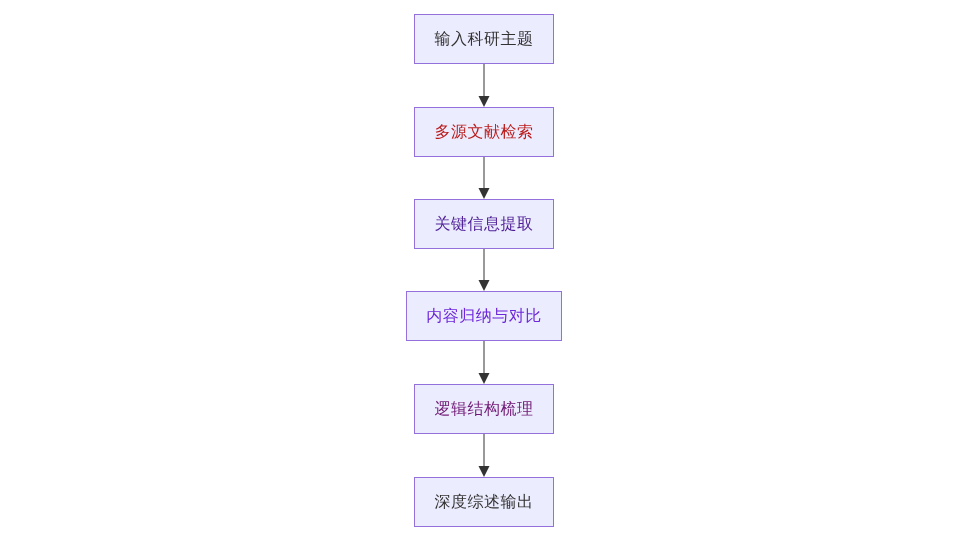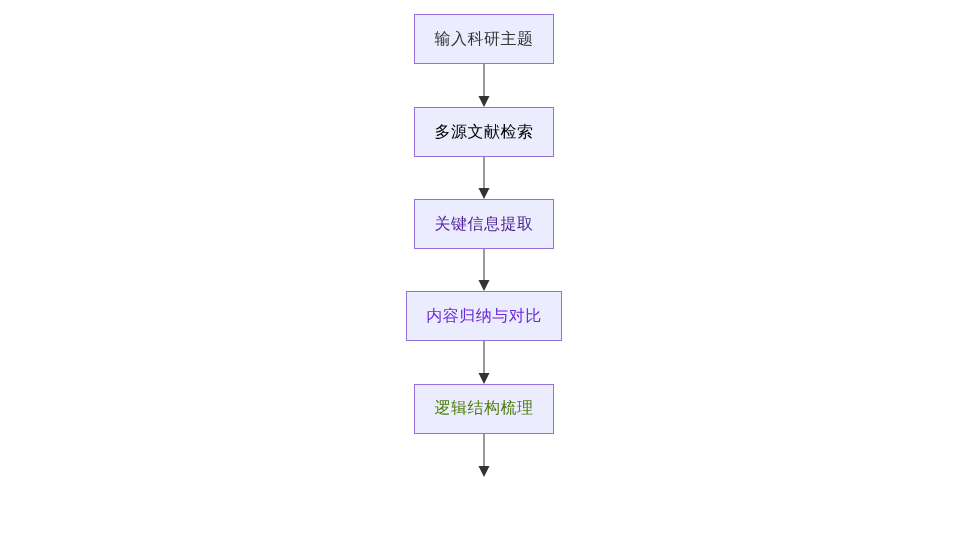--- a/index.html
+++ b/index.html
@@ -97,29 +97,32 @@
       <polygon class="edge-head" points="484,477 478.5,466 489.5,466" fill="#333333"></polygon>
     </g>
 
   </svg>
 
   <div class="flow-node" id="node-n1" style="left: 414px; top: 14px; width: 140px; height: 50px; background: rgb(236, 236, 255); border-color: rgb(147, 112, 219);">
     <span class="flow-node-label" style="color: rgb(51, 51, 51);">输入科研主题</span>
   </div>
 
   <div class="flow-node" id="node-n2" style="left: 414px; top: 107px; width: 140px; height: 50px; background: rgb(236, 236, 255); border-color: rgb(147, 112, 219);">
-    <span class="flow-node-label" style="color: #000000;">多源文献检索</span>
+    <span class="flow-node-label" style="color: #b91c1c;">多源文献检索</span>
   </div>
 
   <div class="flow-node" id="node-n3" style="left: 414px; top: 199px; width: 140px; height: 50px; background: rgb(236, 236, 255); border-color: rgb(147, 112, 219);">
     <span class="flow-node-label" style="color: #4c1d95;">关键信息提取</span>
   </div>
 
   <div class="flow-node" id="node-n4" style="left: 406px; top: 291px; width: 156px; height: 50px; background: rgb(236, 236, 255); border-color: rgb(147, 112, 219);">
     <span class="flow-node-label" style="color: #6d28d9;">内容归纳与对比</span>
   </div>
 
   <div class="flow-node" id="node-n5" style="left: 414px; top: 384px; width: 140px; height: 50px; background: rgb(236, 236, 255); border-color: rgb(147, 112, 219);">
-    <span class="flow-node-label" style="color: #4d7c0f; font-family: Liberation Mono, monospace;">逻辑结构梳理</span>
+    <span class="flow-node-label" style="color: #701a75;">逻辑结构梳理</span>
   </div>
 
+  <div class="flow-node" id="node-n6" style="left: 414px; top: 477px; width: 140px; height: 50px; background: rgb(236, 236, 255); border-color: rgb(147, 112, 219);">
+    <span class="flow-node-label" style="color: rgb(51, 51, 51);">深度综述输出</span>
+  </div>
 
 </div>
 
 </body></html>

